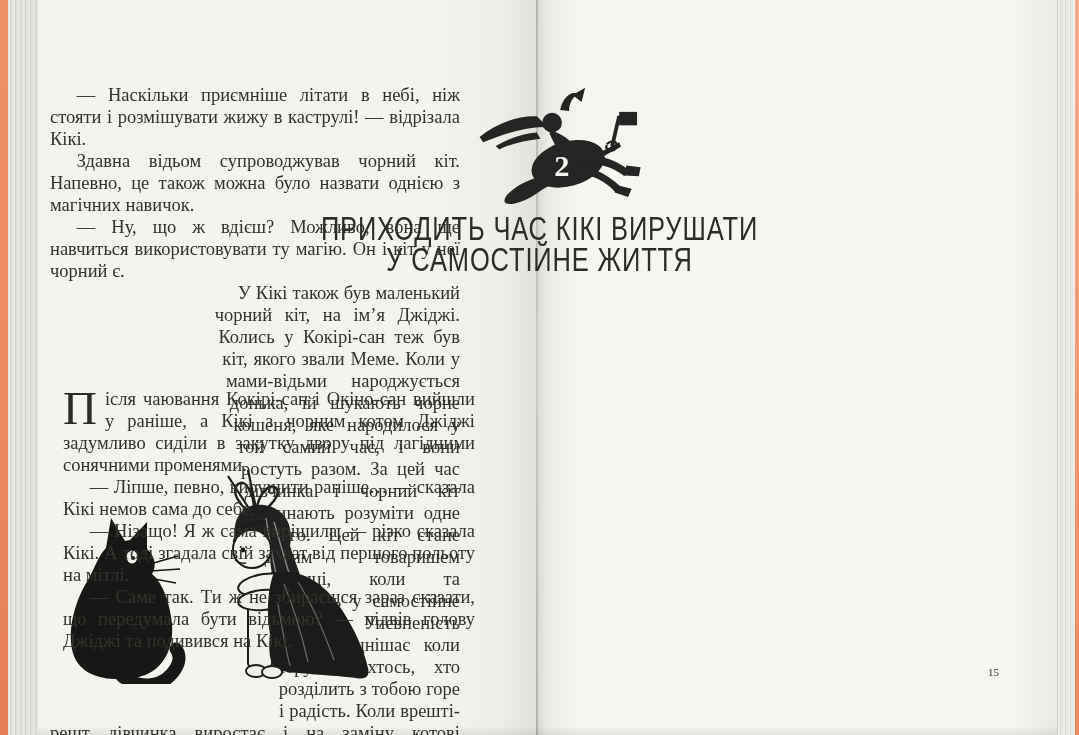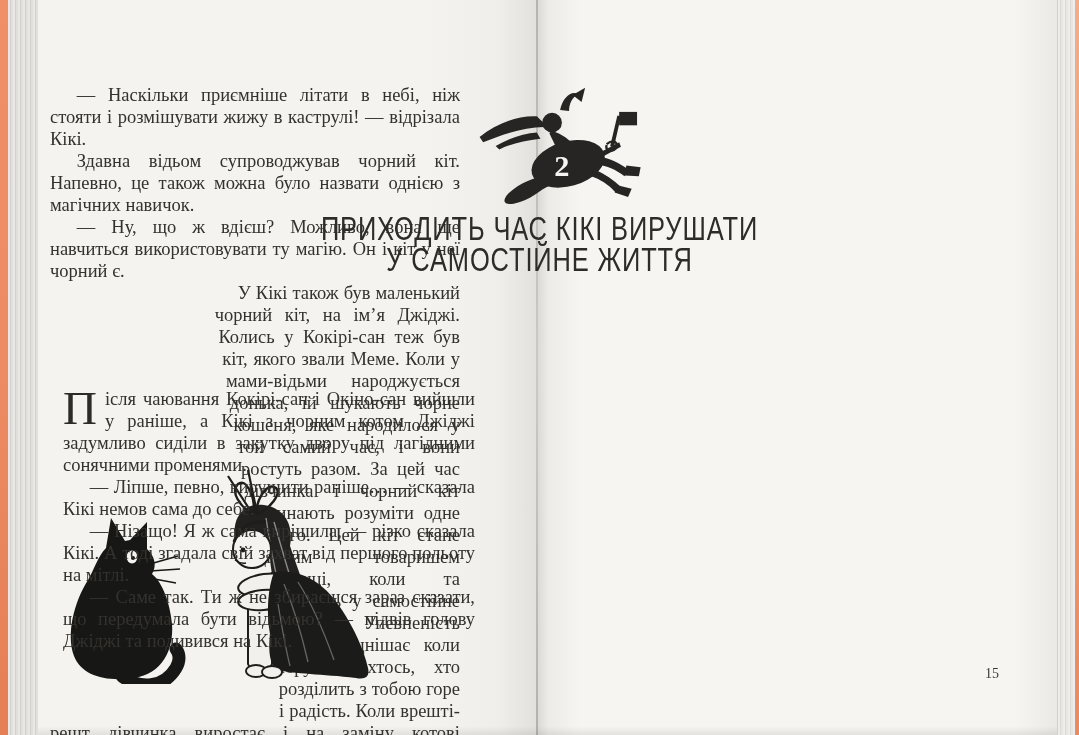--- a/index.html
+++ b/index.html
@@ -41,21 +41,21 @@
   .illu-spacer{float:left;width:232px;height:232px;margin-top:188px;
                shape-outside:polygon(0 0,150px 0,222px 100%,0 100%);shape-margin:7px;}
 
   
   #chapter-illustration{position:absolute;left:50%;top:84px;margin-left:-64px;}
   #chapter-title{position:absolute;left:0;top:213px;width:100%;text-align:center;
                  color:#2d2c29;font-family:"Liberation Sans",sans-serif;font-weight:400;}
   #chapter-title .line{display:block;font-size:30px;letter-spacing:1px;line-height:31px;
                        transform:scale(.85,1.08);}
 
-  #page-number{position:absolute;right:80px;top:666px;font-size:14px;color:#3a3936;}
+  #page-number{position:absolute;right:80px;top:666px;font-size:11px;color:#3a3936;}
 
   
   #girl-cat-illustration{position:absolute;left:22px;top:452px;}
 </style>
 </head>
 <body>
 
 <div id="stage">
 
   <div class="cover-left"></div>

